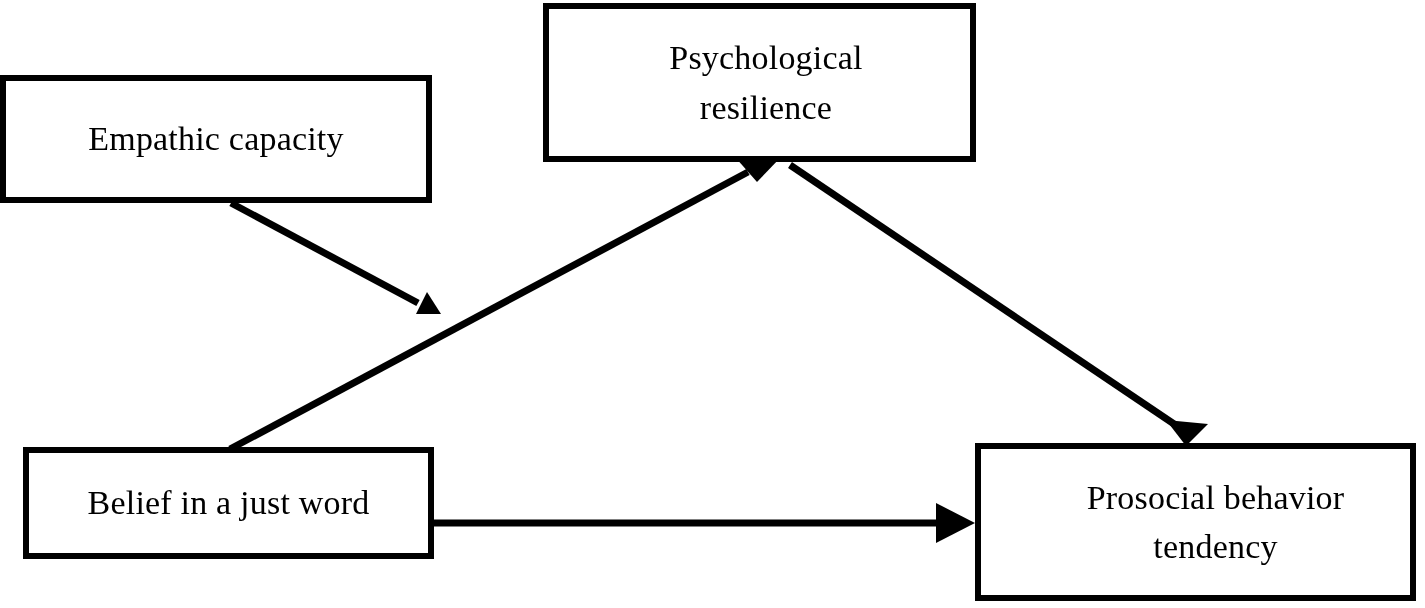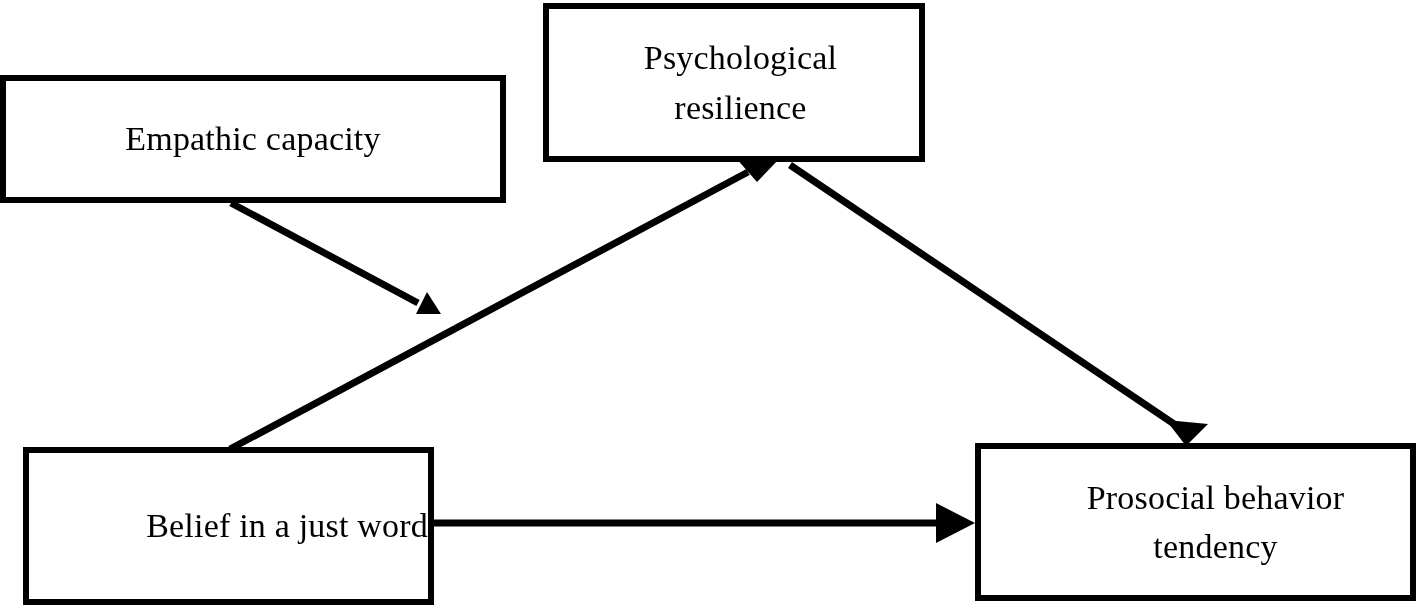--- a/index.html
+++ b/index.html
@@ -33,23 +33,23 @@
     z-index: 2;
   }
   .node-label {
     color: #000000;
     font-size: 34px;
     line-height: 1.45;
     text-align: center;
     white-space: pre-line;
     letter-spacing: 0.2px;
   }
-  #node-empathic-capacity  { left: 0px;    top: 75px;  width: 506px; height: 128px; }
-  #node-psychological-resilience { left: 543px; top: 3px; width: 382px; height: 159px; padding-left: 13px; }
-  #node-belief-just-world  { left: 23px;   top: 447px; width: 411px; height: 158px; justify-content: flex-end; }
+  #node-empathic-capacity  { left: 0px;    top: 75px;  width: 432px; height: 128px; }
+  #node-psychological-resilience { left: 543px; top: 3px; width: 433px; height: 159px; padding-left: 13px; }
+  #node-belief-just-world  { left: 23px;   top: 447px; width: 411px; height: 112px; }
   #node-prosocial-behavior { left: 975px;  top: 443px; width: 441px; height: 158px; padding-left: 40px; }
 </style>
 </head>
 <body>
 
 <div id="canvas">
 
   <svg id="edges" viewBox="0 0 1425 608" xmlns="http://www.w3.org/2000/svg">
 
     <g>

